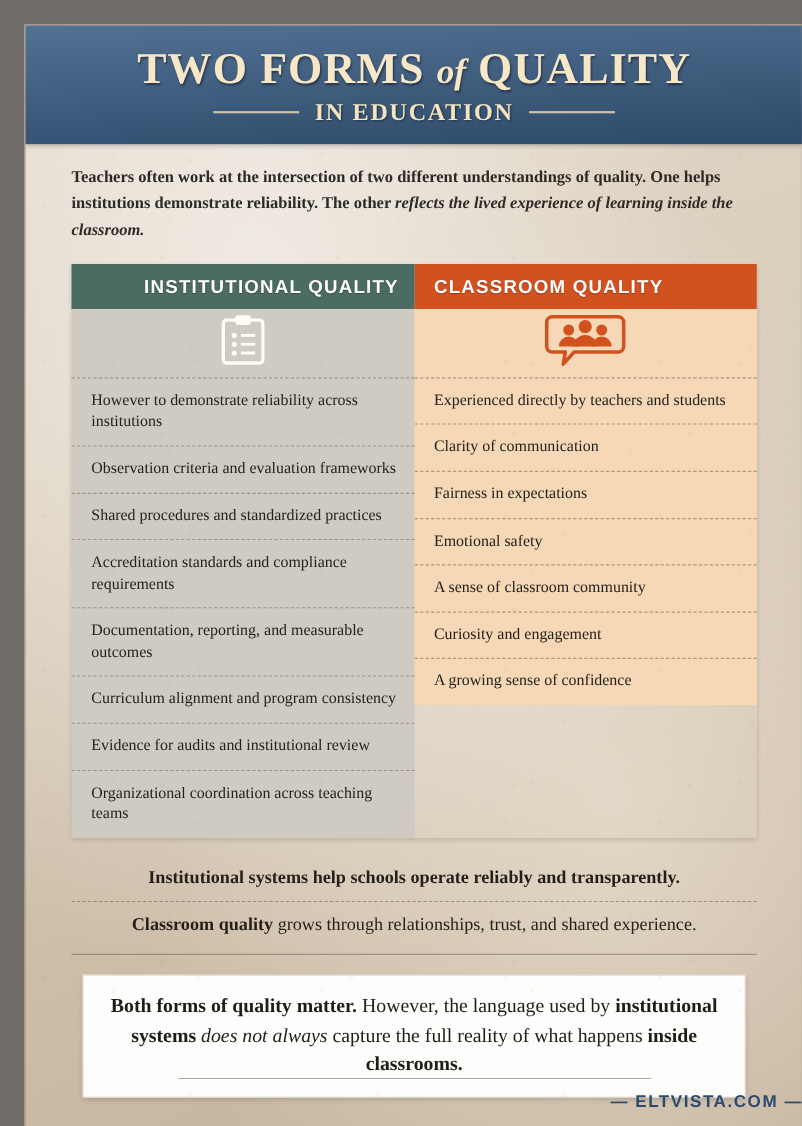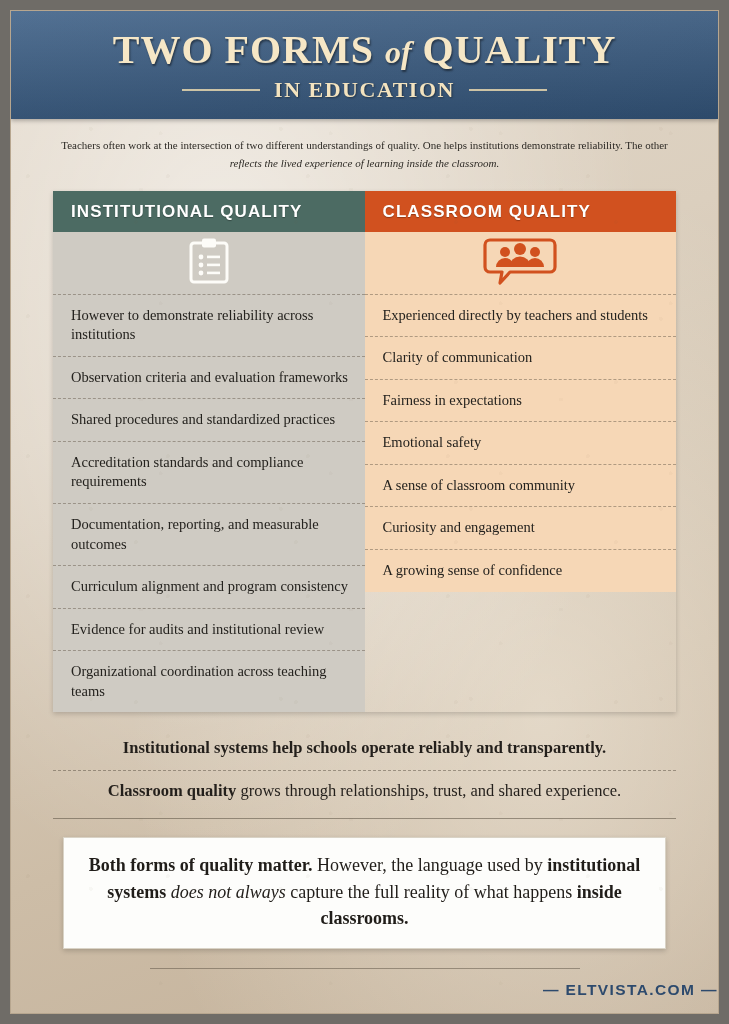--- a/index.html
+++ b/index.html
@@ -13,21 +13,21 @@
     overflow: hidden;
     font-family: "Liberation Sans", sans-serif;
   }
 
   .poster {
     position: relative;
     width: 729px;
     height: 1024px;
     box-sizing: border-box;
     background: #6f6c67;
-    padding: 10px;
+    padding: 22px;
   }
 
   .poster-inner {
     position: relative;
     width: 709px;
     height: 1004px;
     box-sizing: border-box;
     background:
       radial-gradient(ellipse at 30% 25%, rgba(255,255,255,0.55), rgba(255,255,255,0) 60%),
       radial-gradient(ellipse at 75% 70%, rgba(255,250,240,0.45), rgba(255,255,255,0) 55%),
@@ -97,25 +97,26 @@
     font-size: 22px;
     letter-spacing: 1.5px;
     color: #f3e3bf;
     text-shadow: 1px 1px 2px rgba(0,0,0,0.4);
     white-space: nowrap;
   }
 
   
   .intro {
     padding: 18px 42px 6px 42px;
-    text-align: center;
+    text-align: left;
     color: #2d2a25;
     font-family: "Liberation Serif", serif;
-    font-size: 11px;
+    font-size: 15px;
     line-height: 1.62;
+    font-weight: bold;
   }
   .intro em { font-style: italic; }
 
   
   .table-wrap {
     margin: 12px 42px 0 42px;
     display: flex;
     box-shadow: 0 2px 5px rgba(0,0,0,0.18);
   }
   .col {
@@ -126,21 +127,21 @@
     padding: 11px 14px 10px 14px;
     font-family: "Liberation Sans", sans-serif;
     font-weight: bold;
     font-size: 17px;
     letter-spacing: 1.1px;
     color: #fff;
     text-shadow: 0 1px 1px rgba(0,0,0,0.3);
   }
   .col-left .col-head { background: #4c6b63; }
   .col-right .col-head { background: #d1511f; text-align: left; padding-left: 18px; }
-  .col-left .col-head { text-align: left; padding-left: 18px; }
+  .col-left .col-head { text-align: right; padding-left: 18px; }
 
   .icon-band {
     height: 62px;
     display: flex;
     align-items: center;
     justify-content: center;
   }
   .col-left .icon-band { background: #cfcbc3; }
   .col-right .icon-band { background: #f6d7b6; }
 

